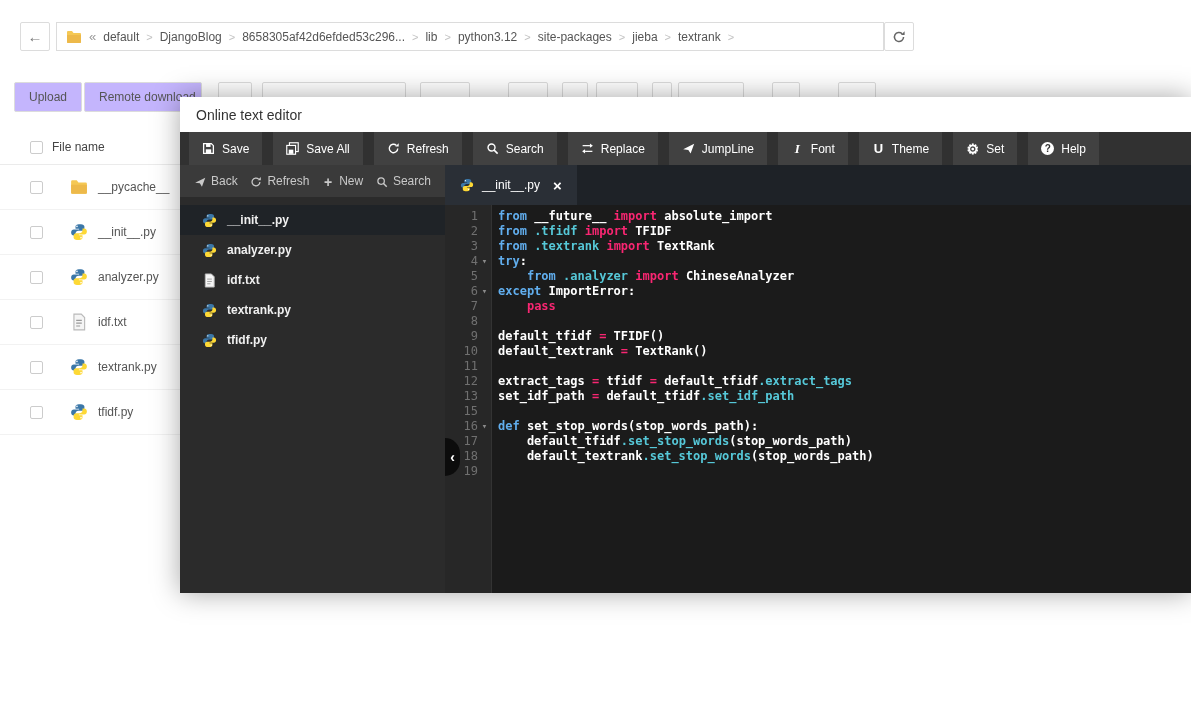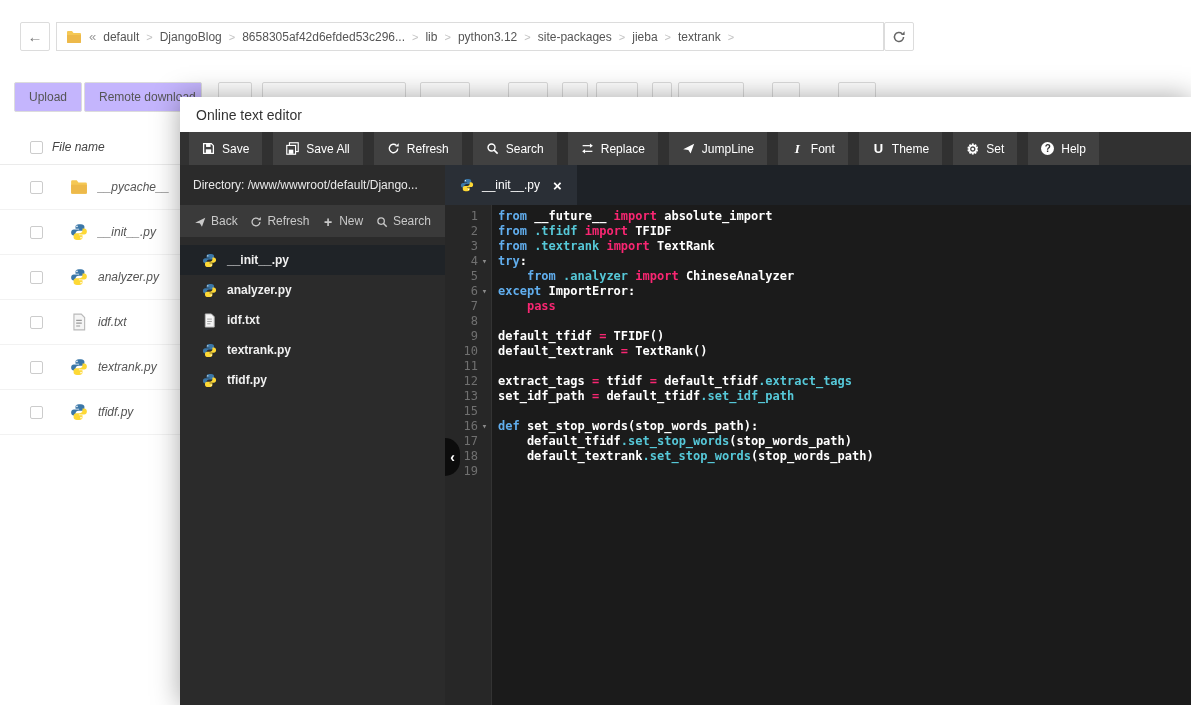--- a/index.html
+++ b/index.html
@@ -25,29 +25,29 @@
   .breadcrumb{display:flex;align-items:center;gap:7px;font-size:12px;color:#555;white-space:nowrap;overflow:hidden;}
   .crumb{cursor:pointer;}
   .crumb-sep{color:#c2c2c2;font-size:11px;}
   
   .btn{position:absolute;top:82px;height:30px;border:1px solid #dcdcdc;background:#c4b5fd;border-radius:2px;
     font-size:12px;color:#555;padding:0 14px;cursor:pointer;font-family:"Liberation Sans",sans-serif;}
   #upload-btn{left:14px;}
   #remote-btn{left:84px;width:118px;white-space:nowrap;overflow:hidden;text-align:left;}
   .ghost{position:absolute;top:82px;height:30px;border:1px solid #dcdcdc;background:#fff;border-radius:2px;}
   
-  .filelist{position:absolute;top:130px;left:0;width:180px;background:#fff;font-style:italic;}
+  .filelist{position:absolute;top:130px;left:0;width:180px;background:#fff;}
   .fl-header{display:flex;align-items:center;height:35px;border-bottom:1px solid #ebebeb;font-size:12px;color:#444;}
   .fl-row{display:flex;align-items:center;height:45px;border-bottom:1px solid #f2f2f2;font-size:12px;color:#555;cursor:pointer;background:#fff;}
   .checkbox{width:13px;height:13px;border:1px solid #ccc;border-radius:2px;margin-left:30px;background:#fff;flex:0 0 auto;cursor:pointer;}
   .fl-header .fl-label{margin-left:9px;}
   .fl-row .icon{margin-left:27px;width:18px;height:18px;}
   .fl-row .f-name{margin-left:10px;}
   
-  .modal{position:absolute;left:180px;top:97px;width:1011px;height:608px;background:#15803d;z-index:10;
+  .modal{position:absolute;left:180px;top:97px;width:1011px;height:496px;background:#15803d;z-index:10;
     box-shadow:0 0 26px rgba(0,0,0,.35);display:flex;flex-direction:column;}
   .modal-header{height:35px;background:#fff;display:flex;align-items:center;padding-left:16px;font-size:14px;color:#333;flex:0 0 35px;}
   .ed-toolbar{height:33px;background:#313131;display:flex;align-items:stretch;padding-left:9px;gap:11px;flex:0 0 33px;overflow:hidden;}
   .ed-btn{display:flex;align-items:center;gap:7px;background:#414141;color:#fff;font-size:12px;padding:0 13px;
     border:none;cursor:pointer;height:33px;font-family:"Liberation Sans",sans-serif;white-space:nowrap;}
   .ed-btn .icon{color:#fff;}
   .help-ic{width:13px;height:13px;border-radius:50%;background:#fff;color:#333;font-size:10px;font-weight:bold;
     display:inline-flex;align-items:center;justify-content:center;}
   
   .editor-body{flex:1;display:flex;min-height:0;}
@@ -303,21 +303,20 @@
       </button>
       <button class="ed-btn">
         <span class="icon">
           <span class="help-ic">?</span>
         </span>
         <span>Help</span>
       </button>
     </div>
   <div class="editor-body">
     <div class="tree-panel">
-      <div class="dir-label">Directory: /www/wwwroot/default/Django...</div>
       <div class="tree-toolbar" id="tree-toolbar">
           <button class="tt-btn">
             <span class="icon">
               <svg viewBox="0 0 16 16">
                 <path d="M1.5 9L15 2.2 10.6 14.2 7.8 9.8z" fill="currentColor"></path>
               </svg>
             </span>
             <span>Back</span>
           </button>
           <button class="tt-btn">

